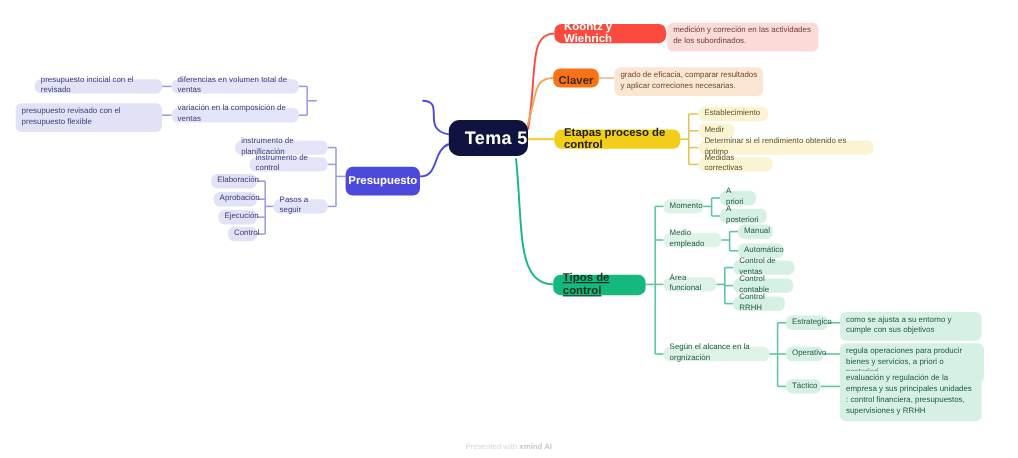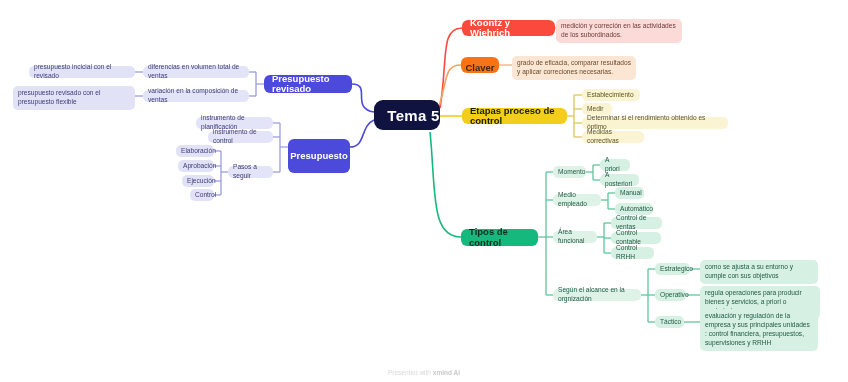--- a/index.html
+++ b/index.html
@@ -13,21 +13,21 @@
   .central{background:#101340;color:#fff;border-radius:9px;
            font-size:15px;font-weight:bold;letter-spacing:.3px;
            display:flex;align-items:center;justify-content:center;padding-left:13px;}
 
   
   .pill{border-radius:6px;display:flex;align-items:center;justify-content:center;
         font-size:9.5px;font-weight:bold;padding:0 8px;line-height:1.1;}
   .pill.red{background:#F94A3D;color:#fff;}
   .pill.orange{background:#f97316;color:#3c2a15;align-items:flex-end;}
   .pill.yellow{background:#F2CE1B;color:#20200a;}
-  .pill.green{background:#15B87D;color:#08301f;}
+  .pill.green{background:#15B87D;color:#08301f;text-decoration:underline;}
   .pill.blue{background:#4B4ADA;color:#fff;}
 
   
   .chip{border-radius:5px;font-size:6.6px;line-height:1.35;
         padding:3px 5px;display:flex;align-items:center;}
   .chip.multi{display:block;}
   .chip.r{background:#FBDBD8;color:#6d3a34;}
   .chip.o{background:#FBE6D4;color:#6b4a2c;}
   .chip.y{background:#FBF4D2;color:#5d5323;}
   .chip.g{background:#D6F0E3;color:#1e5a43;}
@@ -210,37 +210,34 @@
   <div class="node chip g multi" style="left:700px;top:286px;width:120px;">
     <span>regula operaciones para producir bienes y servicios, a priori o posteriori</span>
   </div>
   <div class="node chip g" style="left:655px;top:316px;width:29px;height:12px;">
     <span>Táctico</span>
   </div>
   <div class="node chip g multi" style="left:700px;top:309px;width:118px;">
     <span>evaluación y regulación de la empresa y sus principales unidades : control financiera, presupuestos, supervisiones y RRHH</span>
   </div>
 
-  <div class="node pill blue" style="left:264px;top:75px;width:88px;height:18px;">
-    <span>Presupuesto revisado</span>
-  </div>
   <div class="node chip bs" style="left:143px;top:66px;width:106px;height:12px;">
     <span>diferencias en volumen total de ventas</span>
   </div>
   <div class="node chip b" style="left:29px;top:66px;width:106px;height:12px;">
     <span>presupuesto incicial con el revisado</span>
   </div>
   <div class="node chip bs" style="left:143px;top:90px;width:106px;height:12px;">
     <span>variación en la composición de ventas</span>
   </div>
   <div class="node chip b multi" style="left:13px;top:86px;width:122px;">
     <span>presupuesto revisado con el presupuesto flexible</span>
   </div>
 
-  <div class="node pill blue" style="left:288px;top:139px;width:62px;height:34px;">
+  <div class="node pill blue" style="left:288px;top:139px;width:62px;height:24px;">
     <span>Presupuesto</span>
   </div>
   <div class="node chip bs" style="left:196px;top:117px;width:77px;height:12px;">
     <span>instrumento de planificación</span>
   </div>
   <div class="node chip bs" style="left:208px;top:131px;width:65px;height:12px;">
     <span>instrumento de control</span>
   </div>
   <div class="node chip bs" style="left:228px;top:166px;width:45px;height:12px;">
     <span>Pasos a seguir</span>

